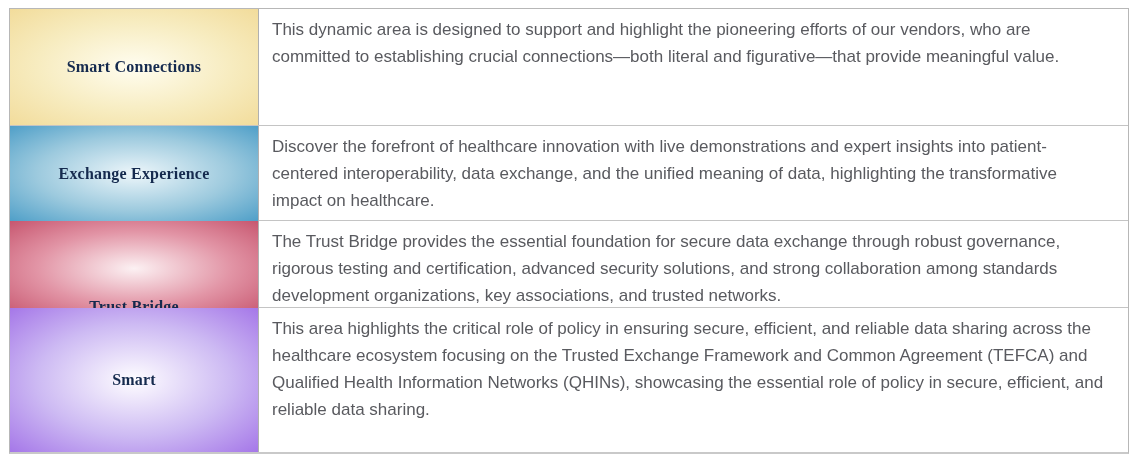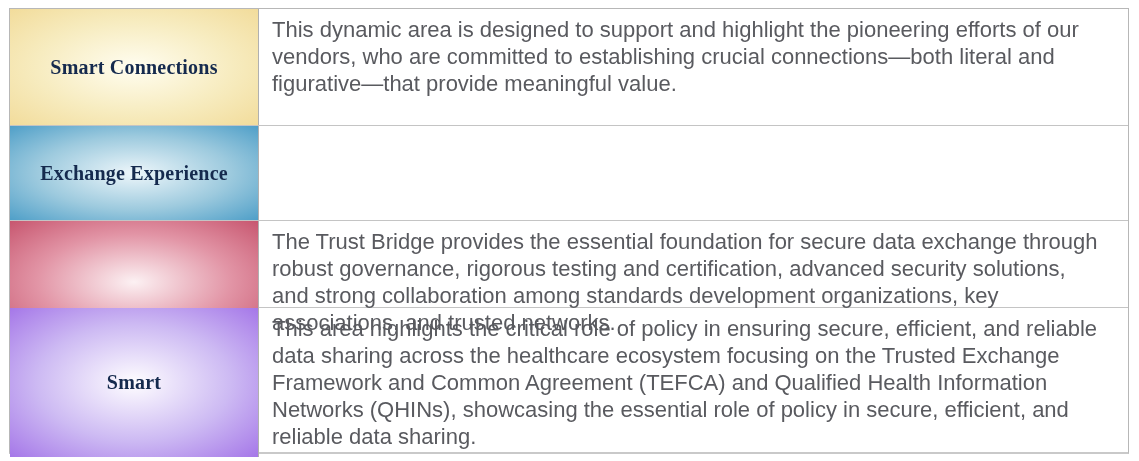--- a/index.html
+++ b/index.html
@@ -35,49 +35,52 @@
     box-sizing: border-box;
     border-right: 1px solid #b0b0b0;
     display: flex;
     align-items: center;
     justify-content: center;
     text-align: center;
   }
   .label-text {
     font-family: "Liberation Serif", "DejaVu Serif", serif;
     font-weight: bold;
-    font-size: 20px;
+    font-size: 16px;
     color: #152a4e;
     letter-spacing: 0.2px;
   }
   .desc-cell {
     box-sizing: border-box;
     padding: 7px 24px 7px 13px;
   }
   .desc-text {
-    font-size: 22px;
+    font-size: 17px;
     line-height: 27px;
     color: #595a5f;
   }
 </style>
 </head>
 <body>
 
 <div class="table-wrap">
   <div class="row row-1">
     <div class="label-cell" style="background: radial-gradient(rgb(255, 253, 240) 0%, rgb(247, 236, 192) 55%, rgb(242, 220, 155) 100%);">
       <span class="label-text">Smart Connections</span>
     </div>
     <div class="desc-cell">
       <div class="desc-text">This dynamic area is designed to support and highlight the pioneering efforts of our vendors, who are committed to establishing crucial connections—both literal and figurative—that provide meaningful value.</div>
     </div>
   </div>
   <div class="row row-2">
     <div class="label-cell" style="background: radial-gradient(rgb(237, 246, 250) 0%, rgb(157, 202, 222) 55%, rgb(79, 159, 200) 100%); text-align: right;">
       <span class="label-text">Exchange Experience</span>
+    </div>
+    <div class="desc-cell">
+      <div class="desc-text">Discover the forefront of healthcare innovation with live demonstrations and expert insights into patient-centered interoperability, data exchange, and the unified meaning of data, highlighting the transformative impact on healthcare.</div>
     </div>
   </div>
   <div class="row row-3">
     <div class="label-cell" style="background: radial-gradient(rgb(252, 241, 243) 0%, rgb(226, 149, 166) 55%, rgb(199, 86, 111) 100%); align-items: flex-end;">
       <span class="label-text">Trust Bridge</span>
     </div>
     <div class="desc-cell">
       <div class="desc-text">The Trust Bridge provides the essential foundation for secure data exchange through robust governance, rigorous testing and certification, advanced security solutions, and strong collaboration among standards development organizations, key associations, and trusted networks.</div>
     </div>
   </div>

